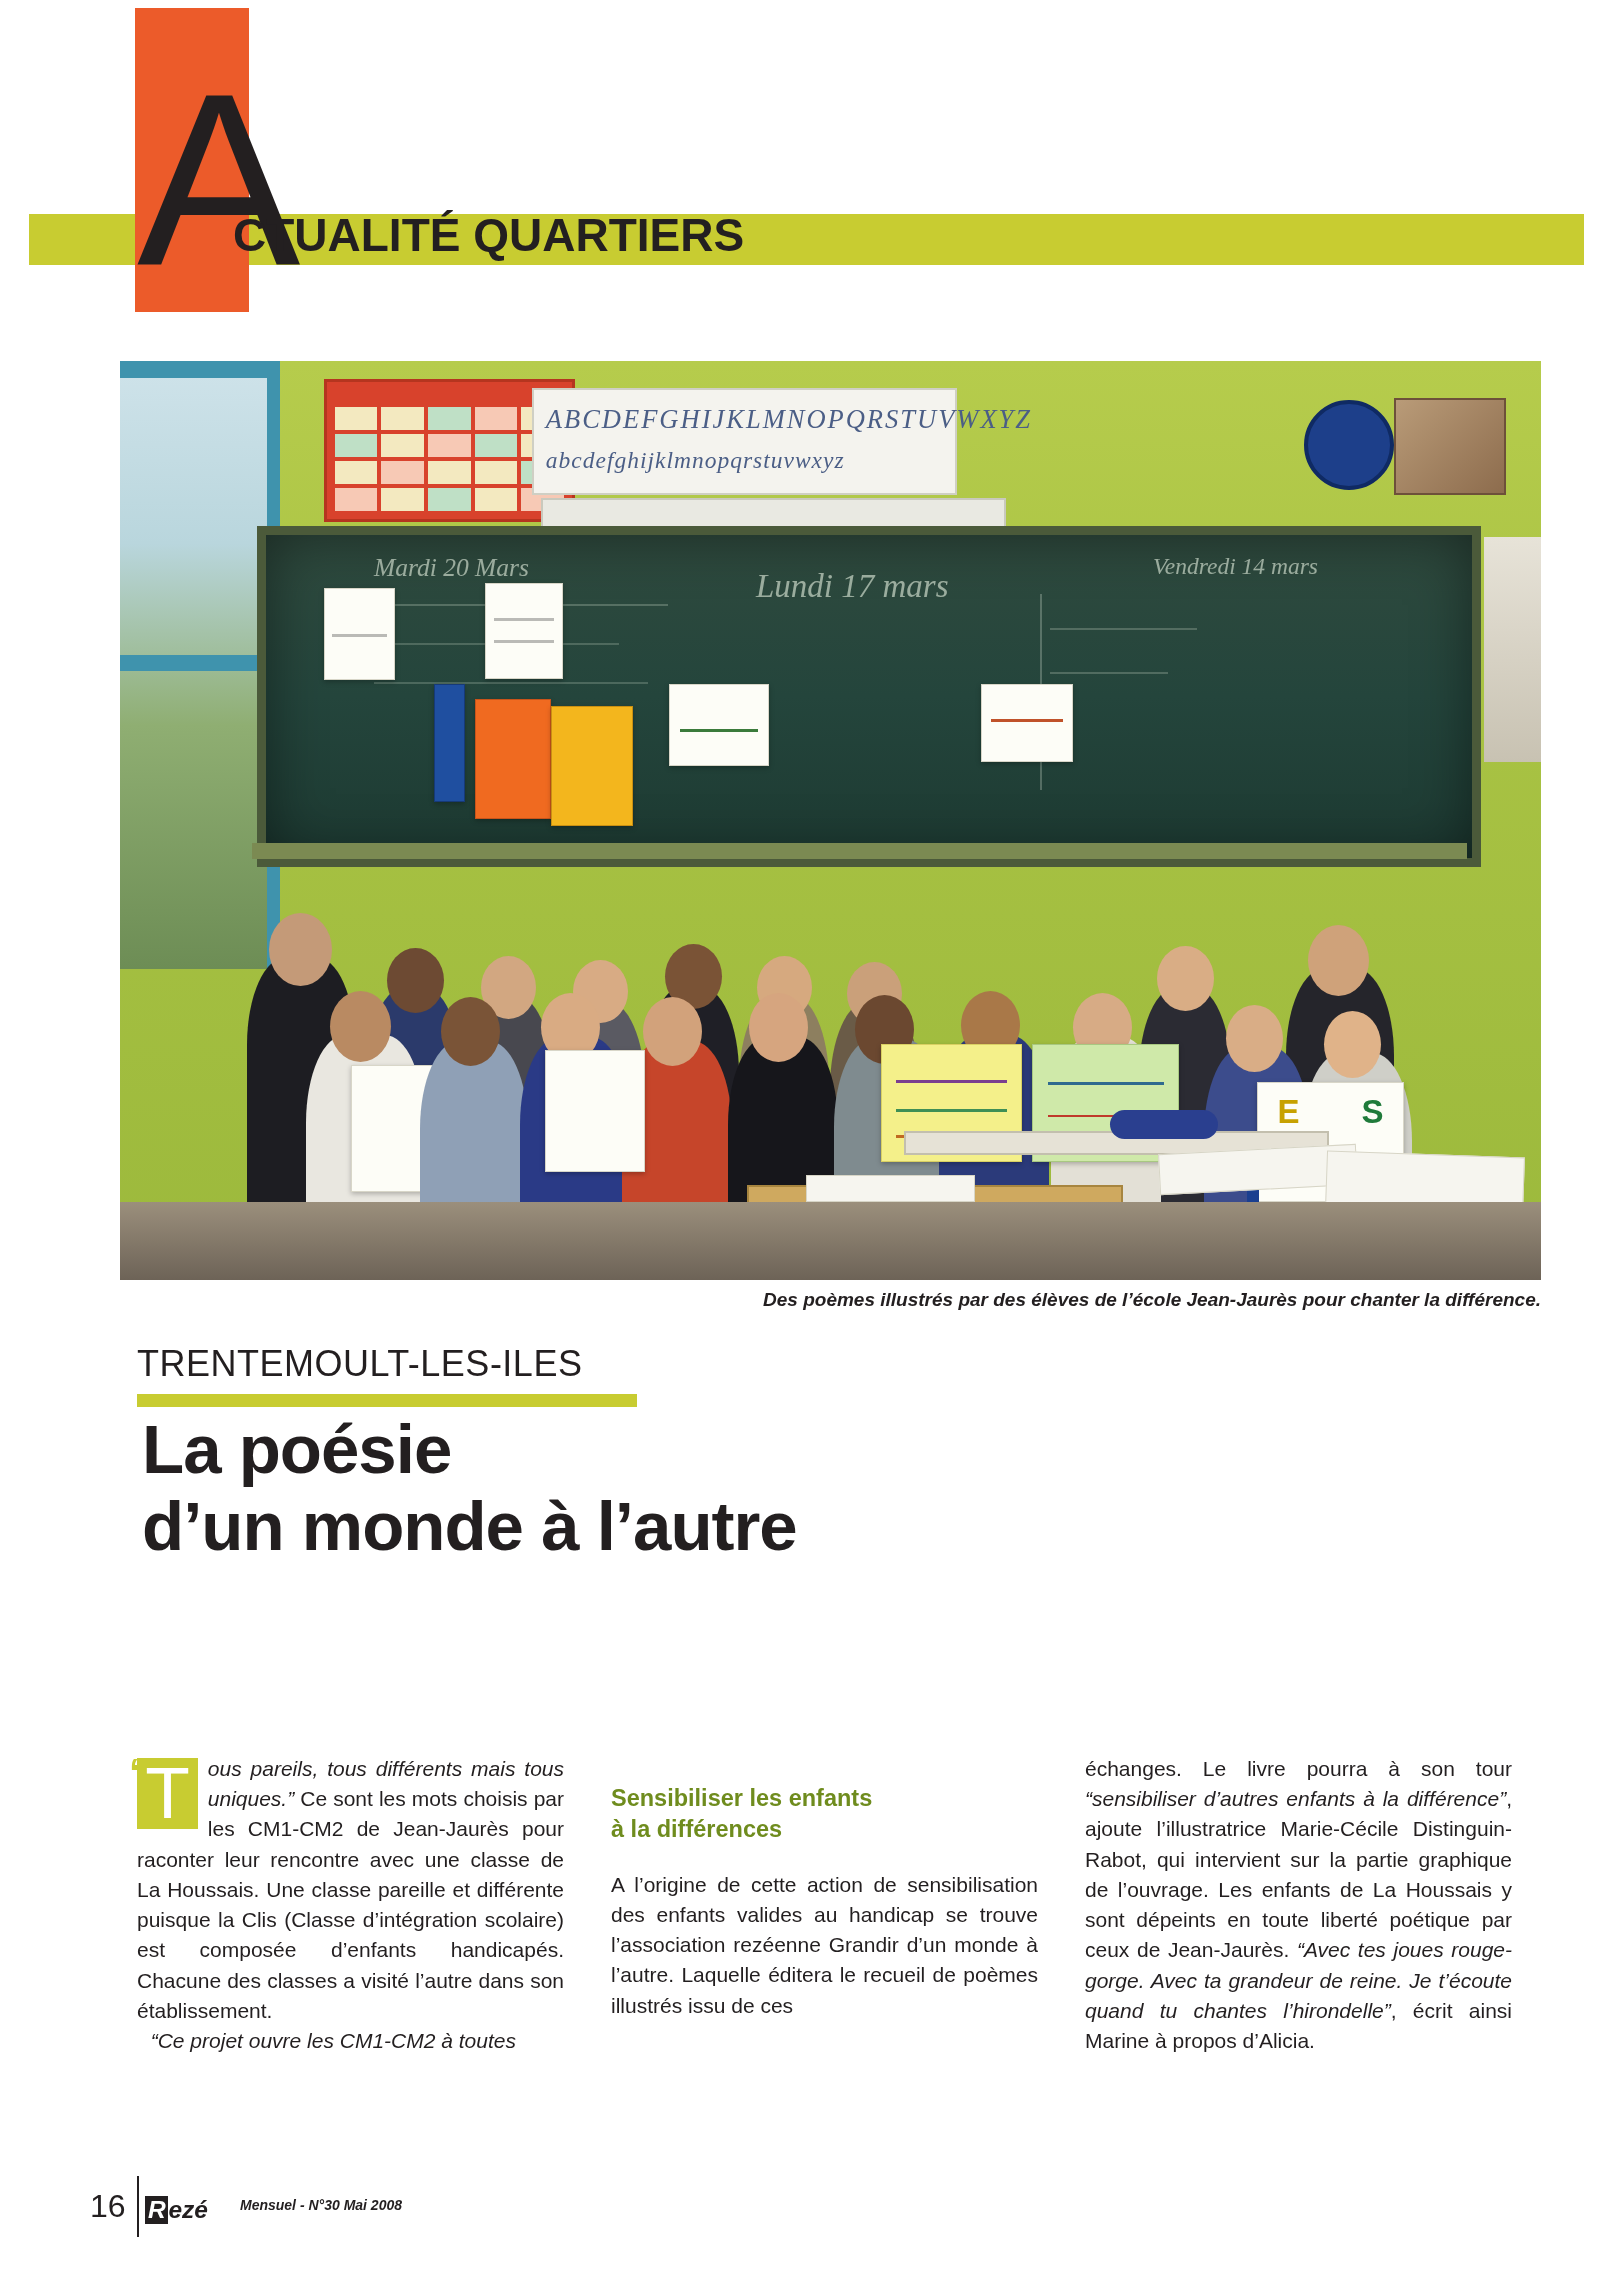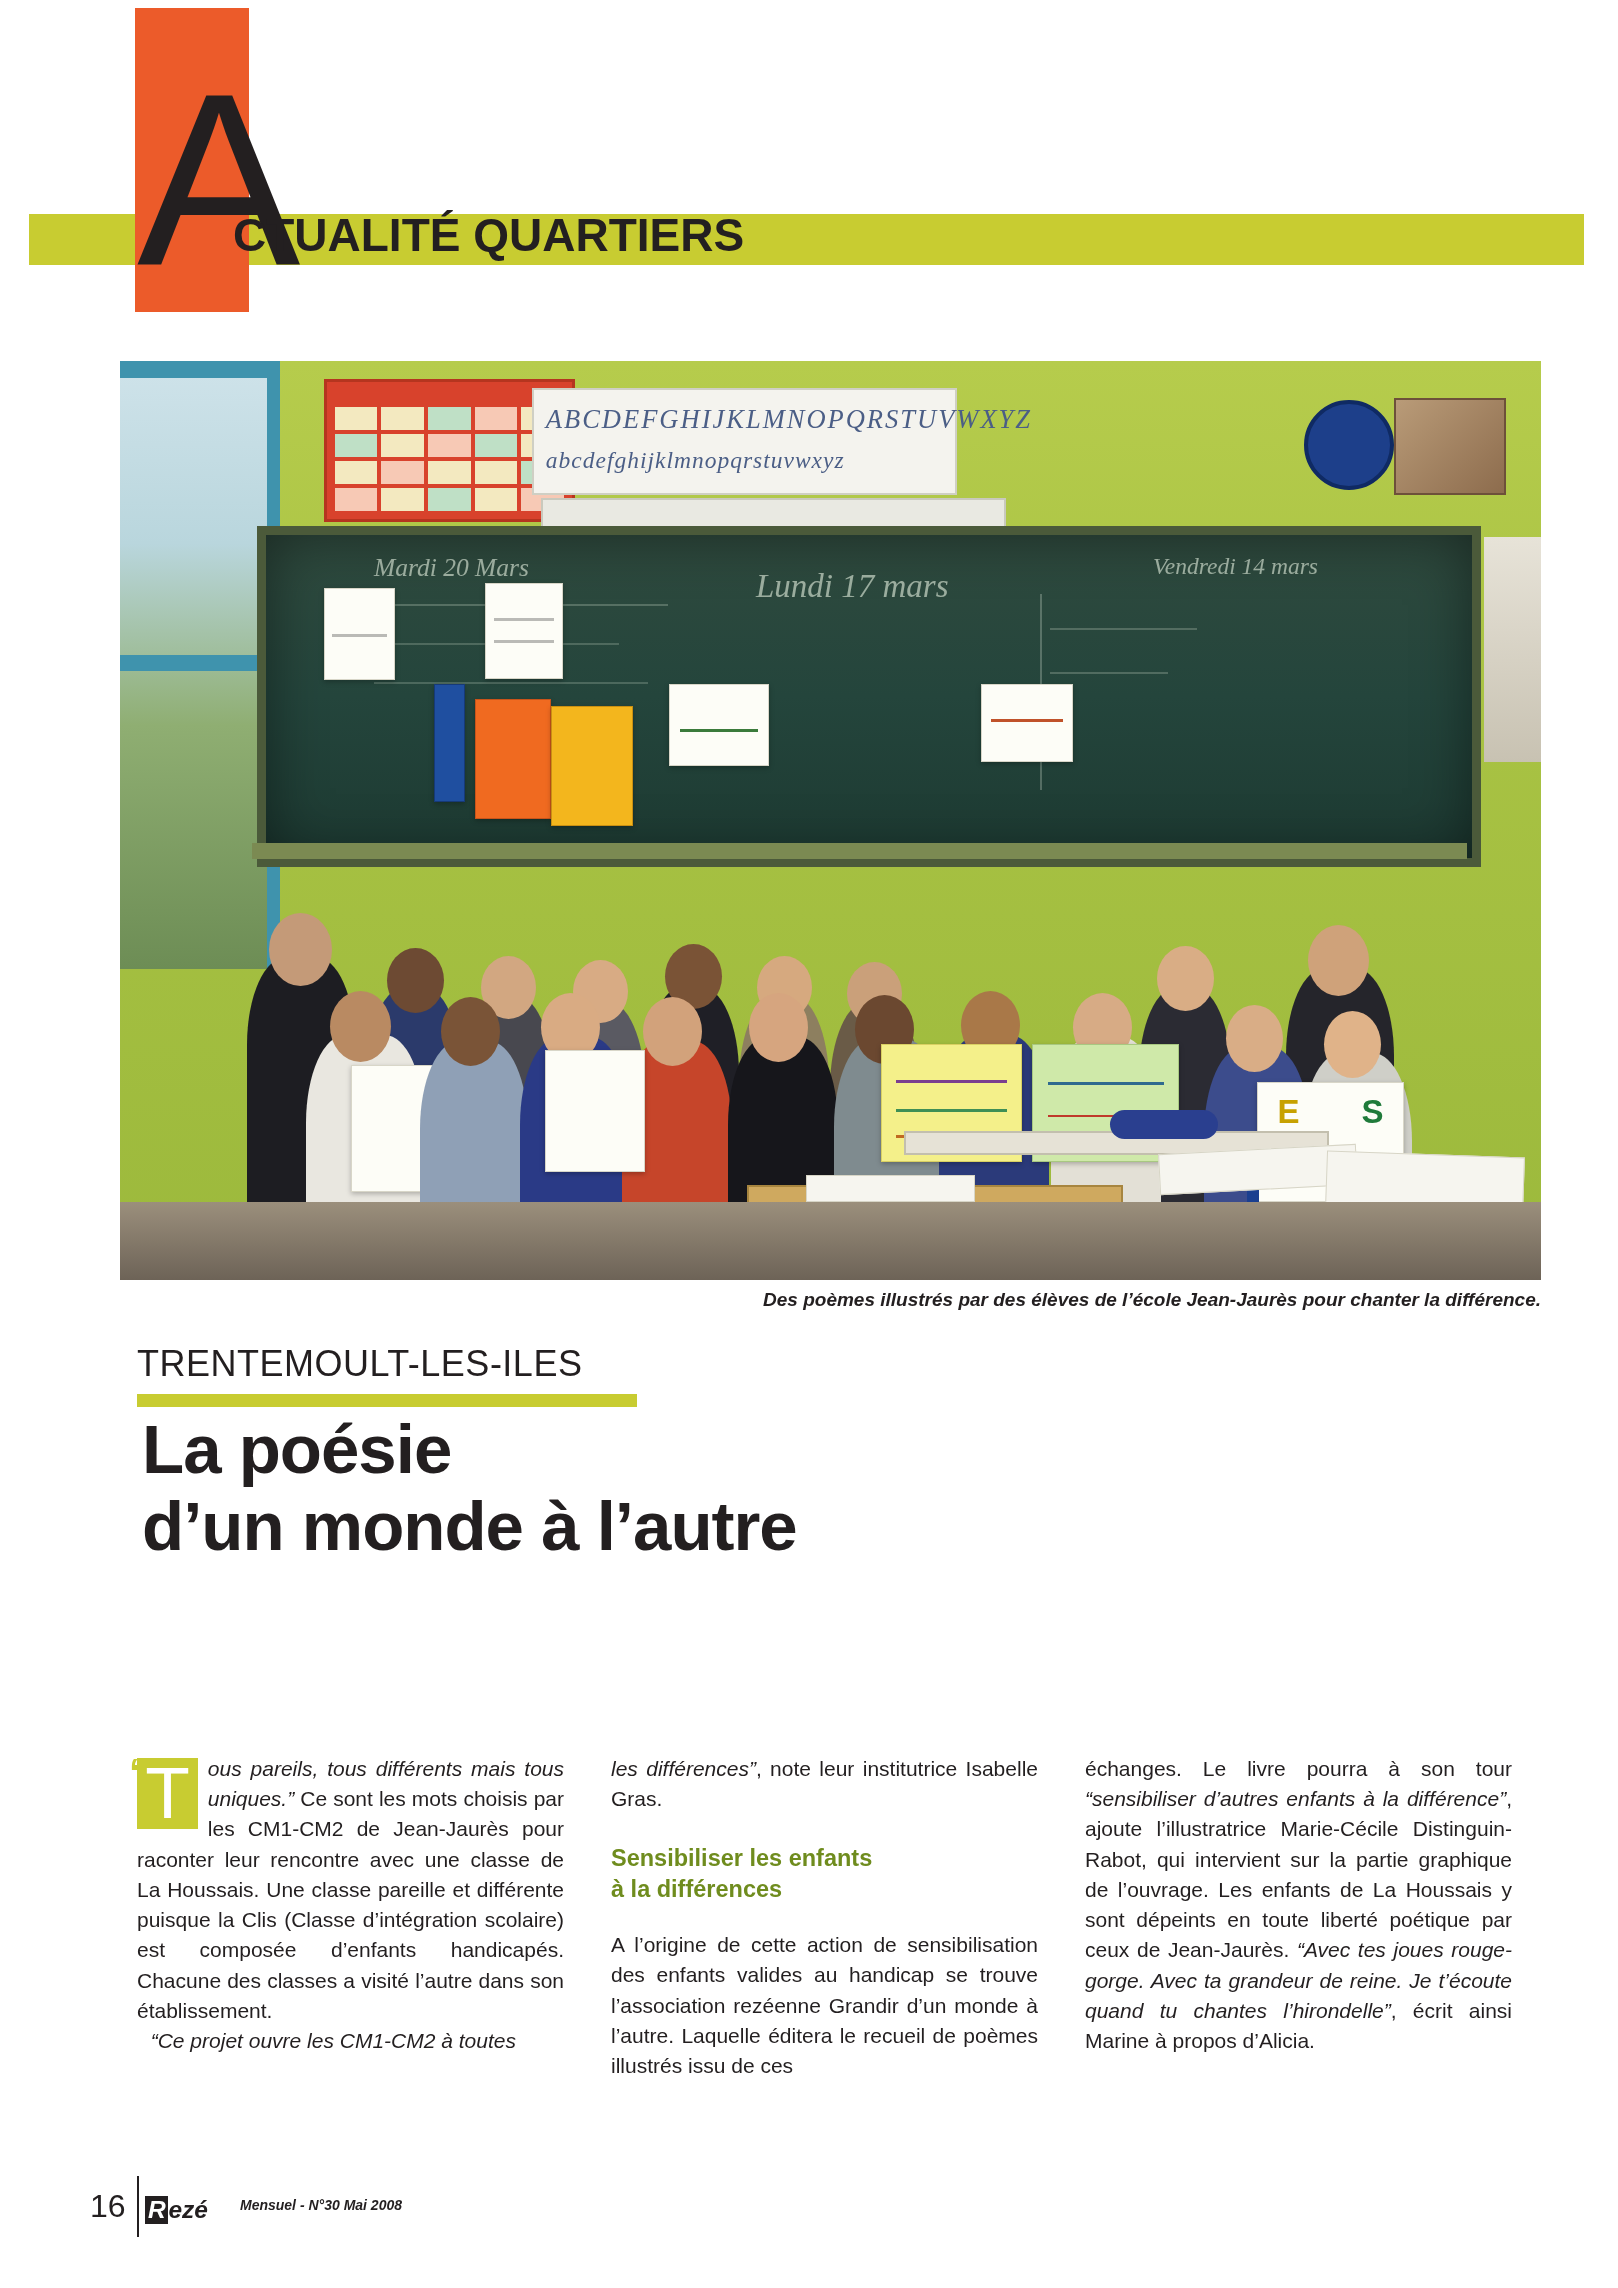--- a/index.html
+++ b/index.html
@@ -496,23 +496,20 @@
     <p>
       <span class="dropcap">T</span>
       <em class="it">ous pareils, tous différents mais tous uniques.”</em><span> Ce sont les mots choisis par les CM1-CM2 de Jean-Jaurès pour raconter leur rencontre avec une classe de La Houssais. Une classe pareille et différente puisque la Clis (Classe d’intégration scolaire) est composée d’enfants handicapés. Chacune des classes a visité l’autre dans son établissement.</span>
     </p>
     <p class="indent">
       <em class="it">“Ce projet ouvre les CM1-CM2 à toutes</em>
     </p>
   </div>
 
   <div class="col">
-    <p>
-      <em class="it">les différences”</em><span>, note leur institutrice Isabelle Gras.</span>
-    </p>
     <div class="subhead">
       <div>Sensibiliser les enfants</div>
       <div>à la différences</div>
     </div>
     <p>A l’origine de cette action de sensibilisation des enfants valides au handicap se trouve l’association rezéenne Grandir d’un monde à l’autre. Laquelle éditera le recueil de poèmes illustrés issu de ces</p>
   </div>
 
   <div class="col">
     <p>
       <span>échanges. Le livre pourra à son tour </span><em class="it">“sensibiliser d’autres enfants à la différence”</em><span>, ajoute l’illustratrice Marie-Cécile Distinguin-Rabot, qui intervient sur la partie graphique de l’ouvrage. Les enfants de La Houssais y sont dépeints en toute liberté poétique par ceux de Jean-Jaurès. </span><em class="it">“Avec tes joues rouge-gorge. Avec ta grandeur de reine. Je t’écoute quand tu chantes l’hirondelle”</em><span>, écrit ainsi Marine à propos d’Alicia.</span>

